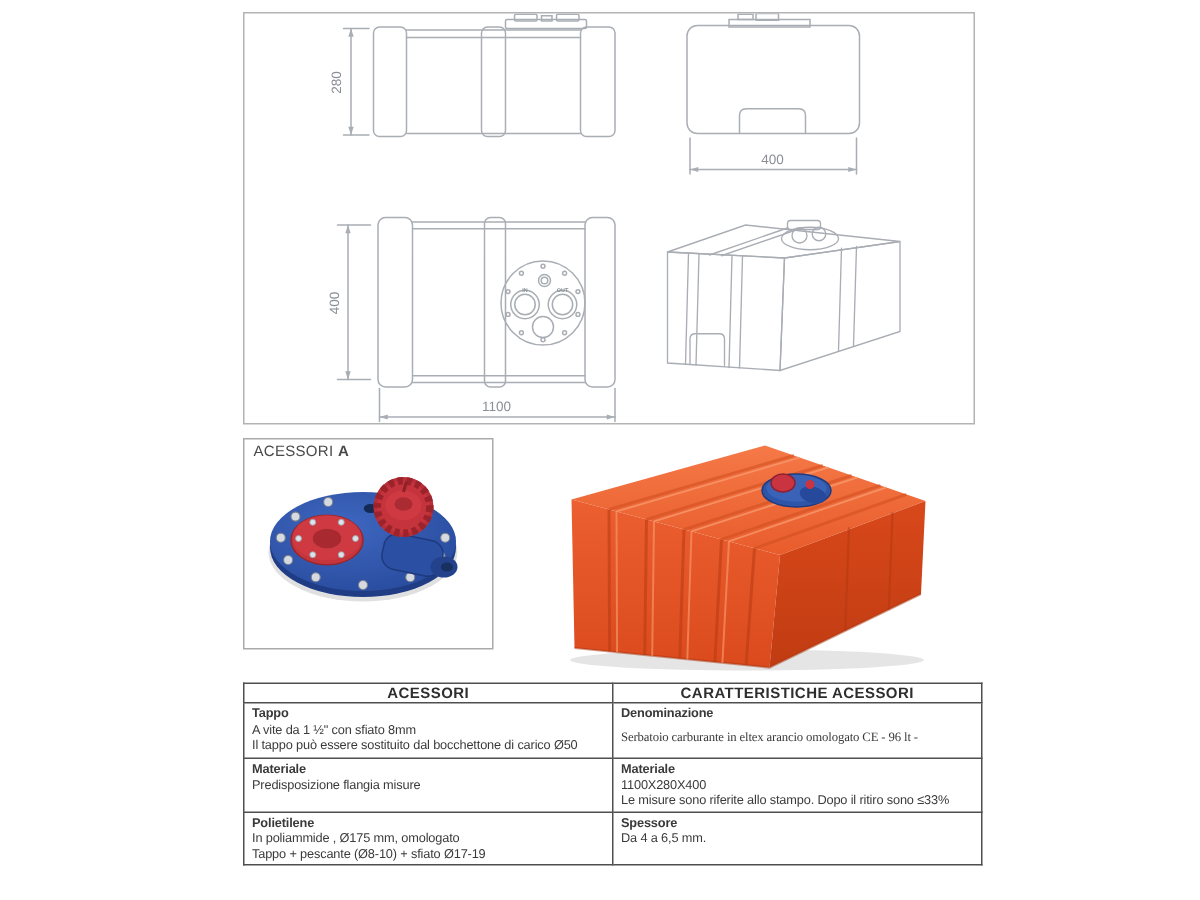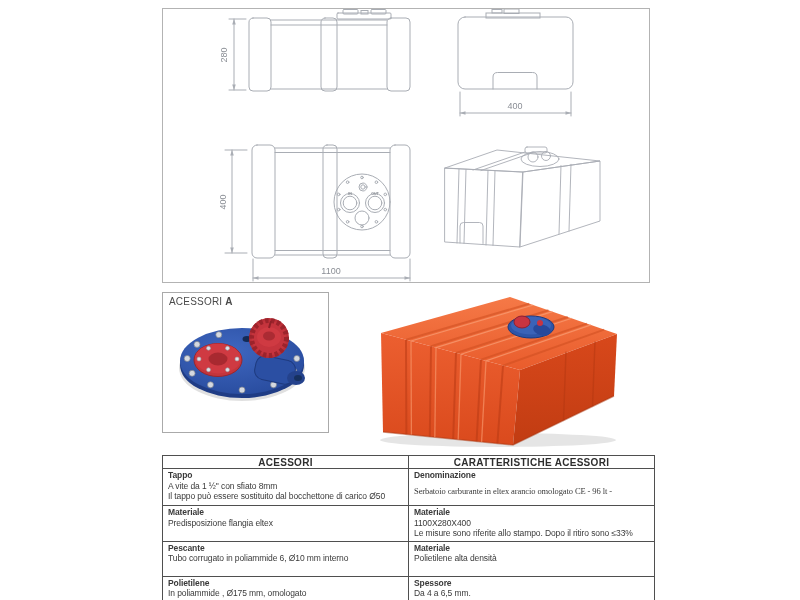--- a/index.html
+++ b/index.html
@@ -287,39 +287,27 @@
         </td>
         <td class="c-right">
           <div class="term">Denominazione</div>
           <div class="line gap-top">Serbatoio carburante in eltex arancio omologato CE - 96 lt -</div>
 
         </td>
       </tr>
       <tr class="r1">
         <td class="c-left">
           <div class="term">Materiale</div>
-          <div class="line">Predisposizione flangia eltex</div>
+          <div class="line">Predisposizione flangia misure</div>
 
         </td>
         <td class="c-right">
           <div class="term">Materiale</div>
           <div class="line">1100X280X400</div>
           <div class="line">Le misure sono riferite allo stampo. Dopo il ritiro sono ≤33%</div>
-        </td>
-      </tr>
-      <tr class="r2">
-        <td class="c-left">
-          <div class="term">Pescante</div>
-          <div class="line">Tubo corrugato in poliammide 6, Ø10 mm  interno</div>
-
-        </td>
-        <td class="c-right">
-          <div class="term">Materiale</div>
-          <div class="line">Polietilene alta densità</div>
-
         </td>
       </tr>
       <tr class="r3">
         <td class="c-left">
           <div class="term">Polietilene</div>
           <div class="line">In poliammide , Ø175 mm, omologato</div>
           <div class="line">Tappo + pescante (Ø8-10) + sfiato Ø17-19</div>
         </td>
         <td class="c-right">
           <div class="term">Spessore</div>

